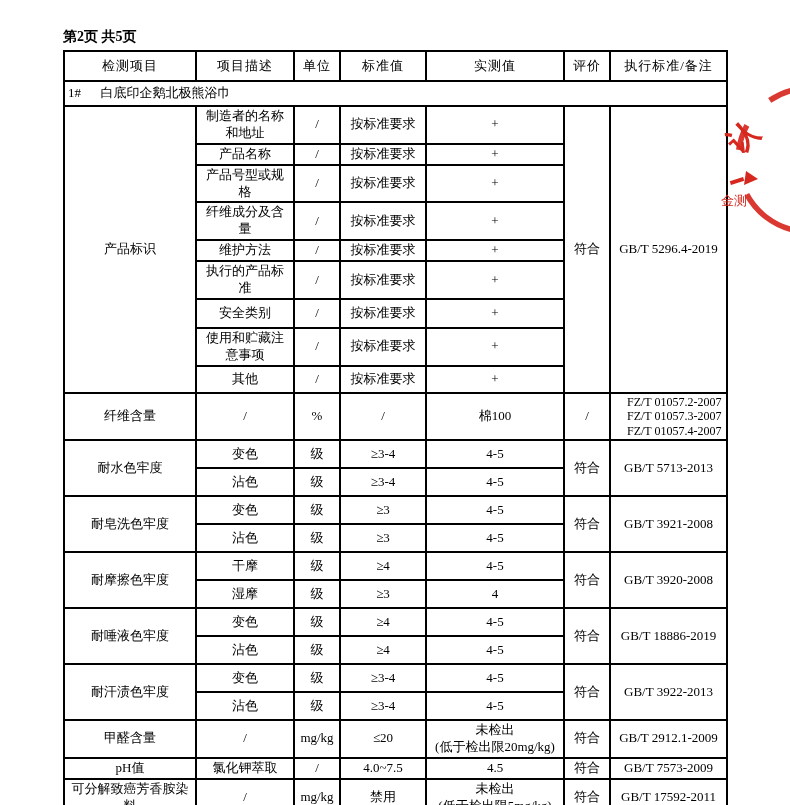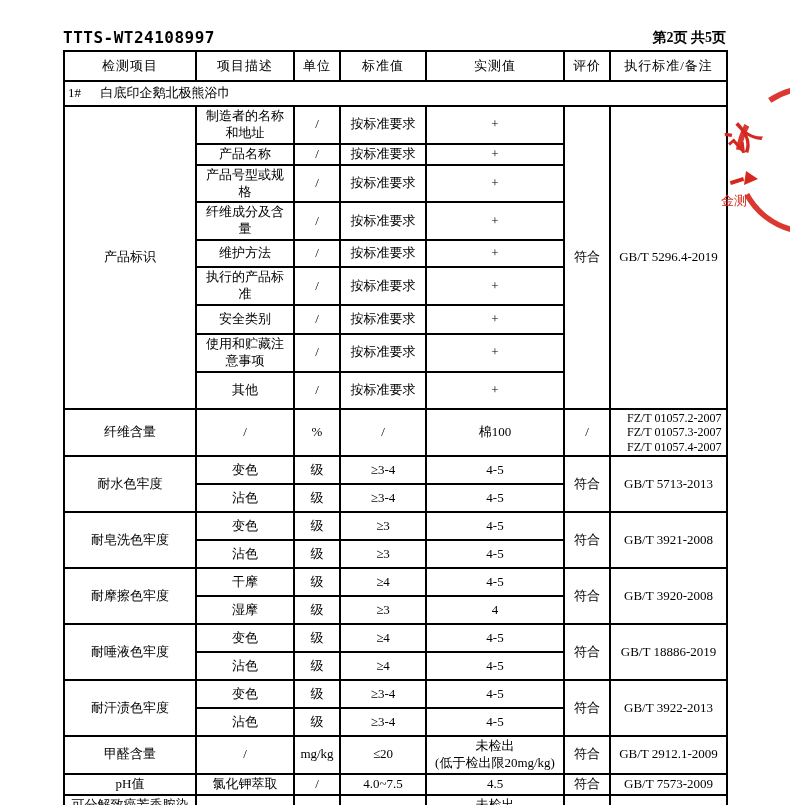--- a/index.html
+++ b/index.html
@@ -34,21 +34,20 @@
   .report td.left{text-align:left;}
   .report td.sm{font-size:12px;line-height:1.2;padding-left:16px;padding-right:2px;}
   
   .stamp{position:absolute;left:688px;top:75px;width:102px;height:175px;pointer-events:none;}
   .stamp svg{display:block;}
 </style>
 </head>
 <body>
 
 <div class="doc-header">
-  <span class="report-no">TTTS-WT24108997</span>
   <span class="page-indicator">第2页 共5页</span>
 </div>
 
 <table class="report">
   <colgroup>
     <col class="c1">
       <col class="c2">
       <col class="c3">
       <col class="c4">
       <col class="c5">
@@ -90,21 +89,21 @@
         <td>/</td>
         <td>按标准要求</td>
         <td>+</td>
       </tr>
       <tr style="height: 27px;">
         <td>纤维成分及含量</td>
         <td>/</td>
         <td>按标准要求</td>
         <td>+</td>
       </tr>
-      <tr style="height: 27px;">
+      <tr style="height: 21px;">
         <td>维护方法</td>
         <td>/</td>
         <td>按标准要求</td>
         <td>+</td>
       </tr>
       <tr style="height: 27px;">
         <td>执行的产品标准</td>
         <td>/</td>
         <td>按标准要求</td>
         <td>+</td>
@@ -114,21 +113,21 @@
         <td>/</td>
         <td>按标准要求</td>
         <td>+</td>
       </tr>
       <tr style="height: 32px; border-radius: 16px;">
         <td>使用和贮藏注意事项</td>
         <td>/</td>
         <td>按标准要求</td>
         <td>+</td>
       </tr>
-      <tr style="height: 37px;">
+      <tr style="height: 27px;">
         <td>其他</td>
         <td>/</td>
         <td>按标准要求</td>
         <td>+</td>
       </tr>
       <tr class="grp" style="height: 42px;">
         <td>纤维含量</td>
         <td>/</td>
         <td>%</td>
         <td>/</td>

